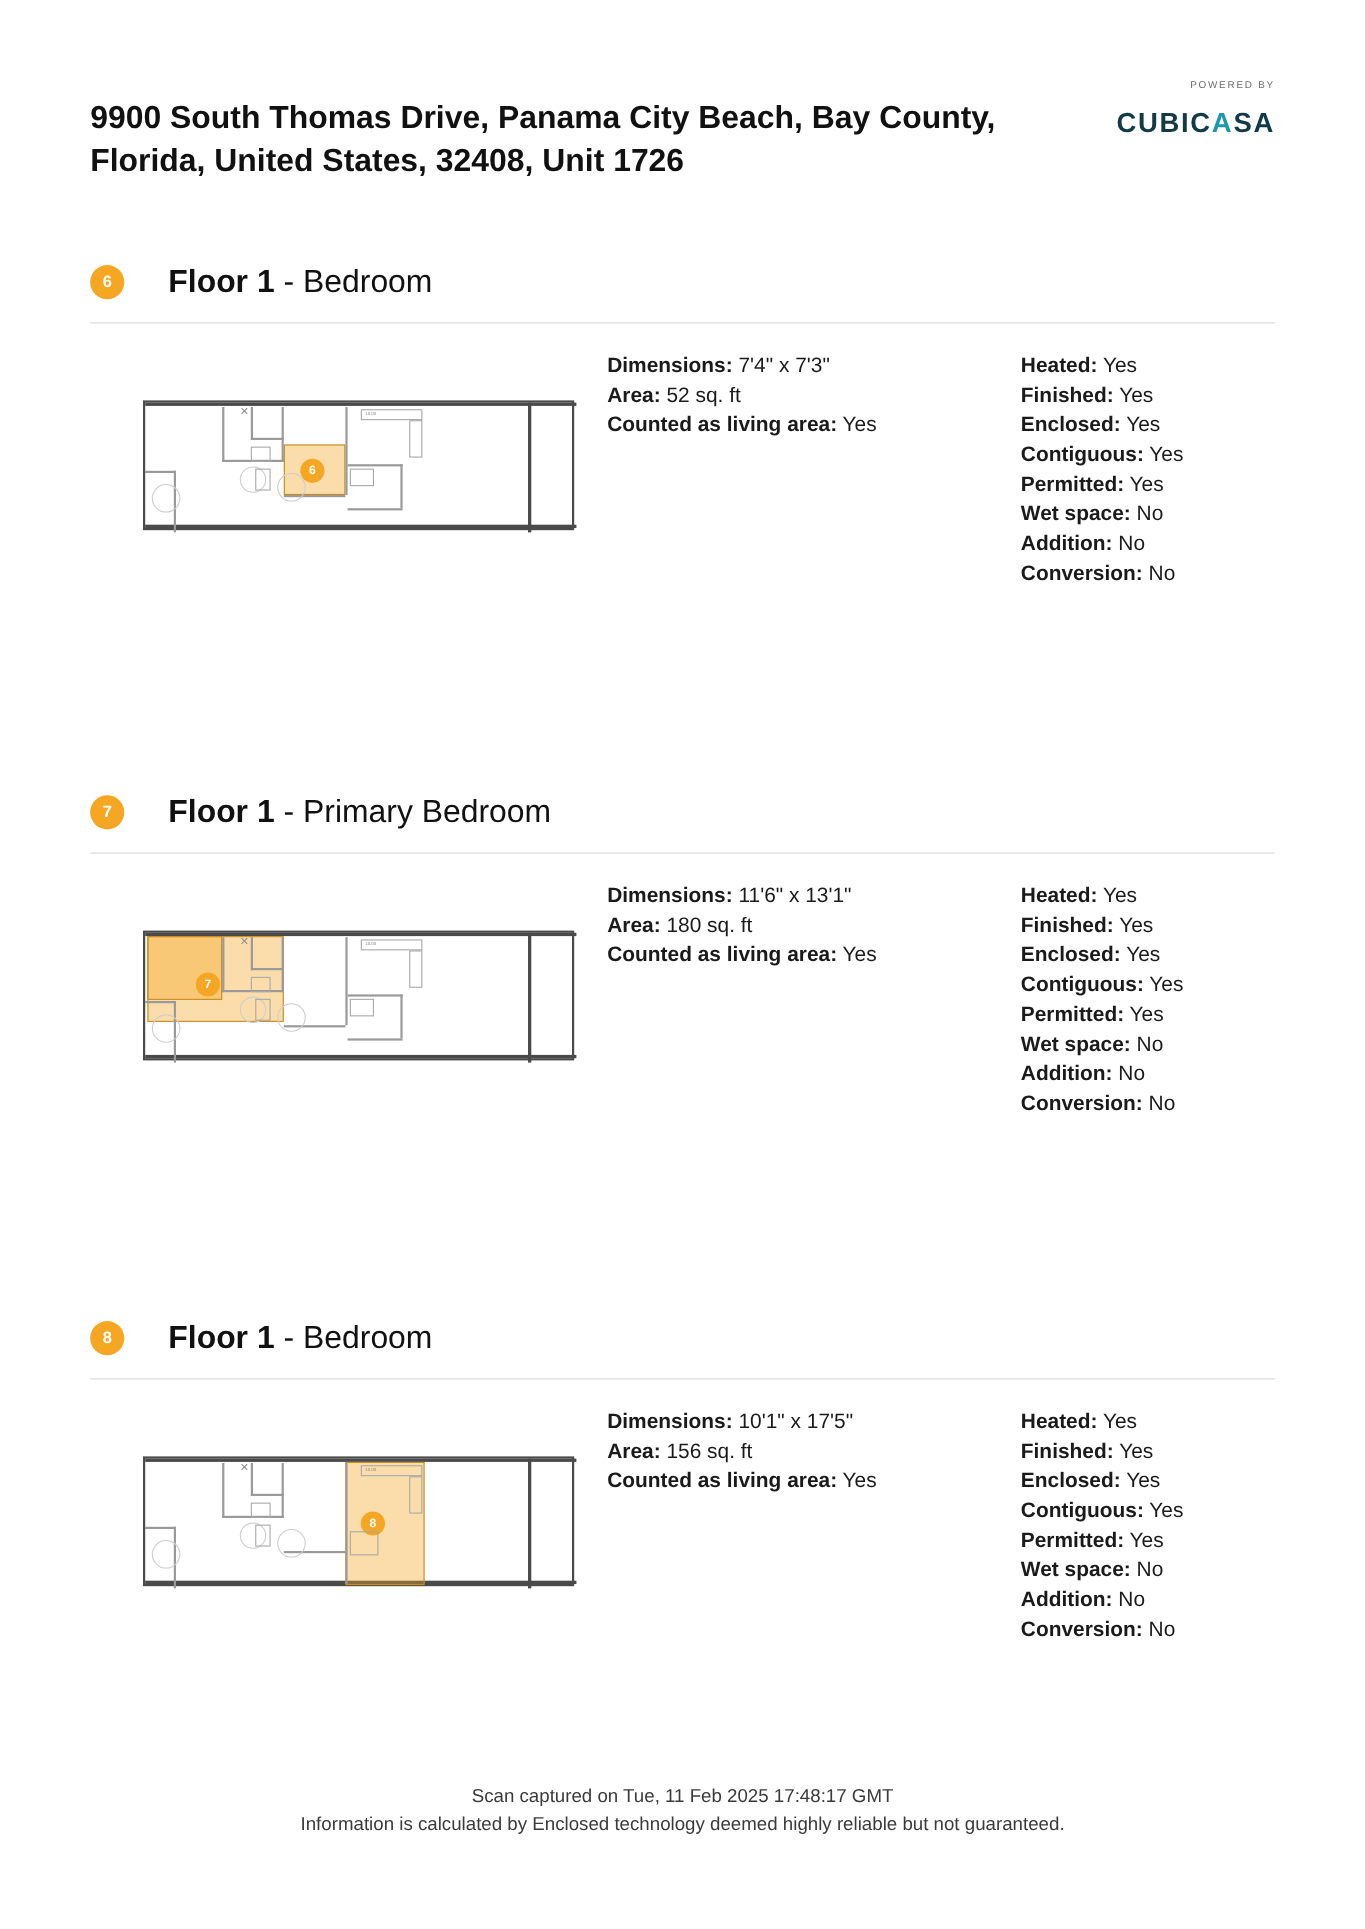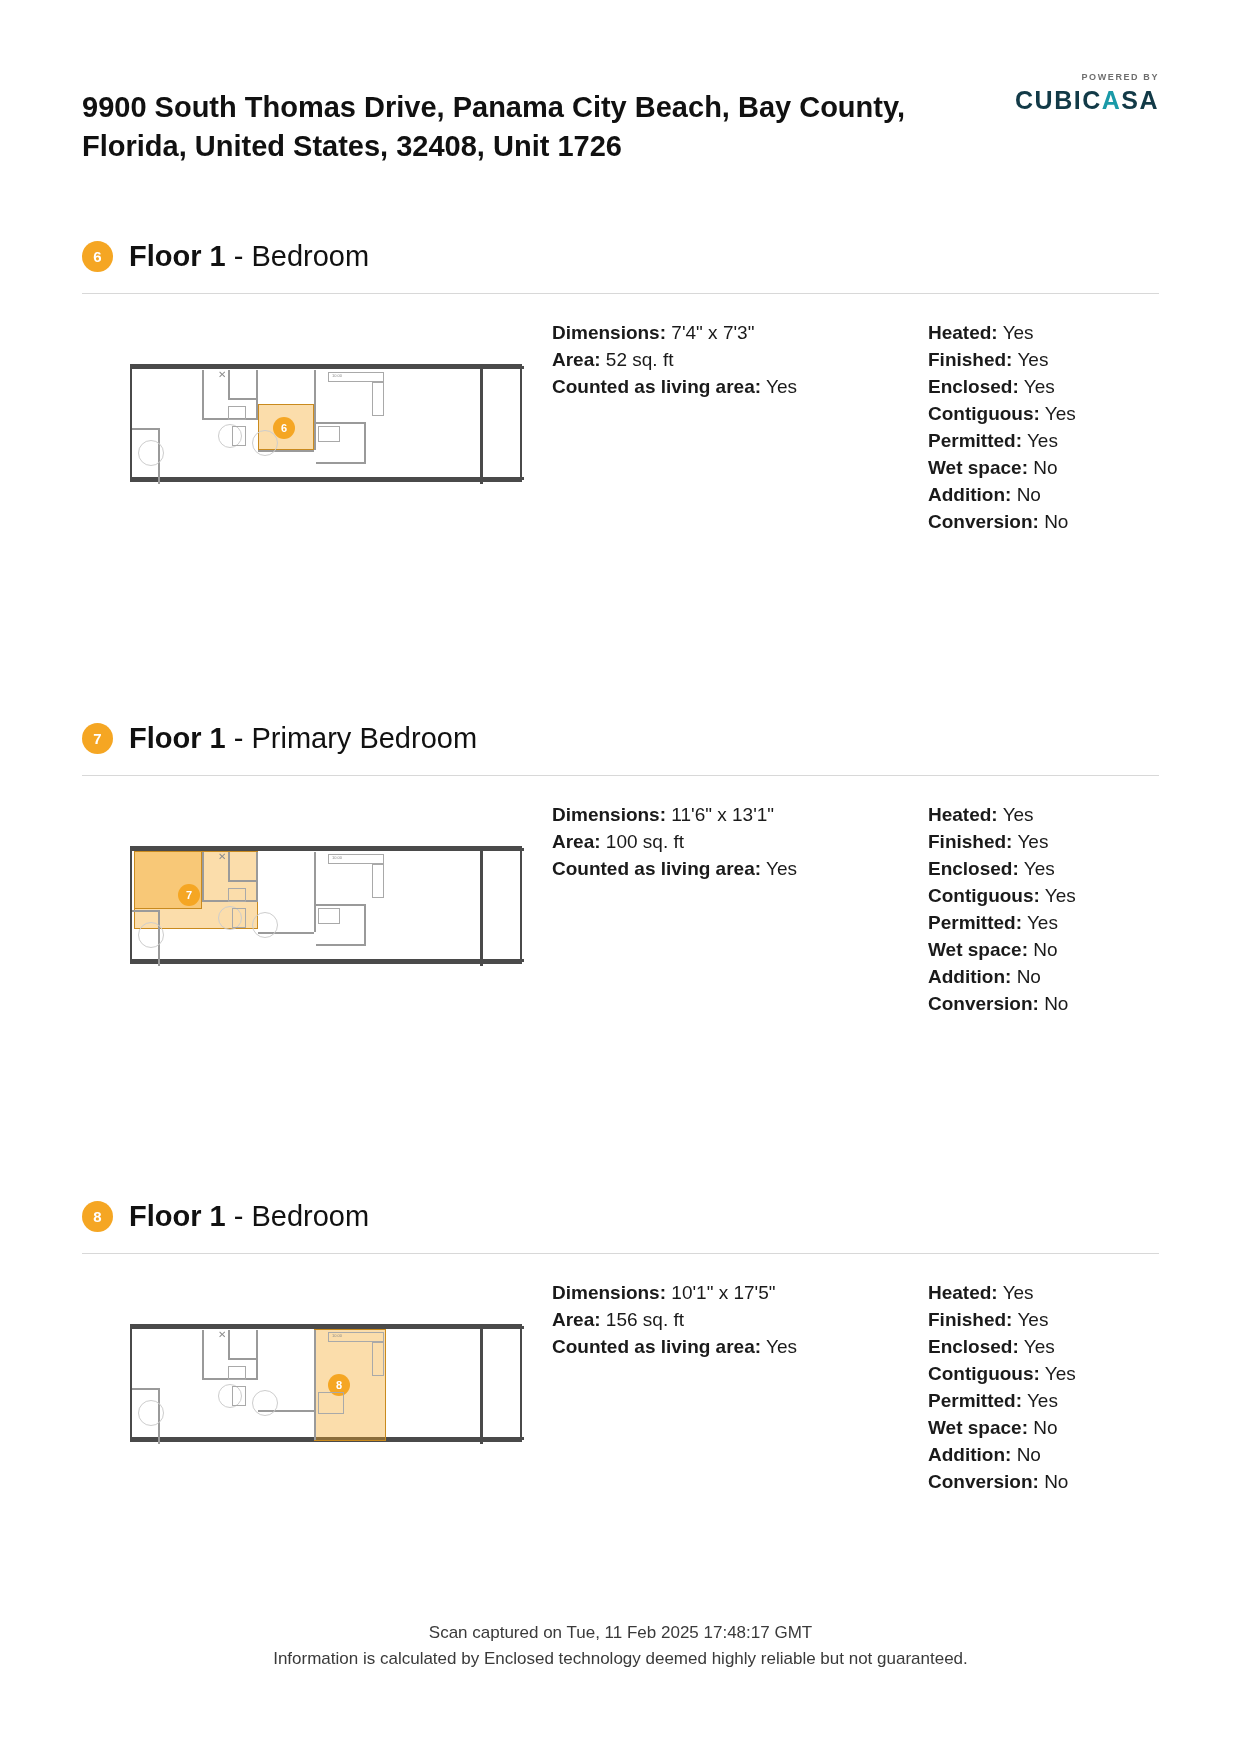--- a/index.html
+++ b/index.html
@@ -48,23 +48,23 @@
     position: absolute;
     right: 0;
     top: 0;
     text-align: right;
     width: 200px;
   }
   .brand-powered {
     font-size: 9px;
     letter-spacing: 1.6px;
     color: #6e6e6e;
-    font-weight: 700;
+    font-weight: 400;
     text-transform: uppercase;
-    margin-bottom: 4px;
+    margin-bottom: 16px;
   }
   .brand-name {
     font-size: 25px;
     font-weight: 700;
     letter-spacing: 1.5px;
     color: #123a47;
   }
   .brand-name .accent {
     color: #1a9aa8;
   }
@@ -97,20 +97,21 @@
     justify-content: center;
     flex: none;
   }
   .section-title {
     font-size: 29px;
     color: #111111;
     font-weight: 400;
   }
   .section-title b {
     font-weight: 700;
+    margin-left: 24px;
   }
   .divider {
     margin-top: 20px;
     border-top: 1px solid #d8d8d8;
     height: 0;
   }
 
   .section-body {
     position: relative;
     margin-top: 26px;
@@ -340,21 +341,21 @@
           <div class="arc" style="left:120px;top:64px;width:26px;height:26px;border-color:#cdcdcd;"></div>
           <div class="fixture" style="left:96px;top:40px;width:18px;height:14px;"></div>
           <div class="fixture" style="left:100px;top:60px;width:14px;height:20px;"></div>
           <div class="fixture" style="left:186px;top:60px;width:22px;height:16px;"></div>
         </div>
       </div>
 
       <div class="details">
         <div class="col col-a">
           <div class="row"><b>Dimensions:</b> <span>11'6" x 13'1"</span></div>
-          <div class="row"><b>Area:</b> <span>100 sq. ft</span></div>
+          <div class="row"><b>Area:</b> <span>180 sq. ft</span></div>
           <div class="row"><b>Counted as living area:</b> <span>Yes</span></div>
         </div>
         <div class="col col-b">
           <div class="row"><b>Heated:</b> <span>Yes</span></div>
           <div class="row"><b>Finished:</b> <span>Yes</span></div>
           <div class="row"><b>Enclosed:</b> <span>Yes</span></div>
           <div class="row"><b>Contiguous:</b> <span>Yes</span></div>
           <div class="row"><b>Permitted:</b> <span>Yes</span></div>
           <div class="row"><b>Wet space:</b> <span>No</span></div>
           <div class="row"><b>Addition:</b> <span>No</span></div>

